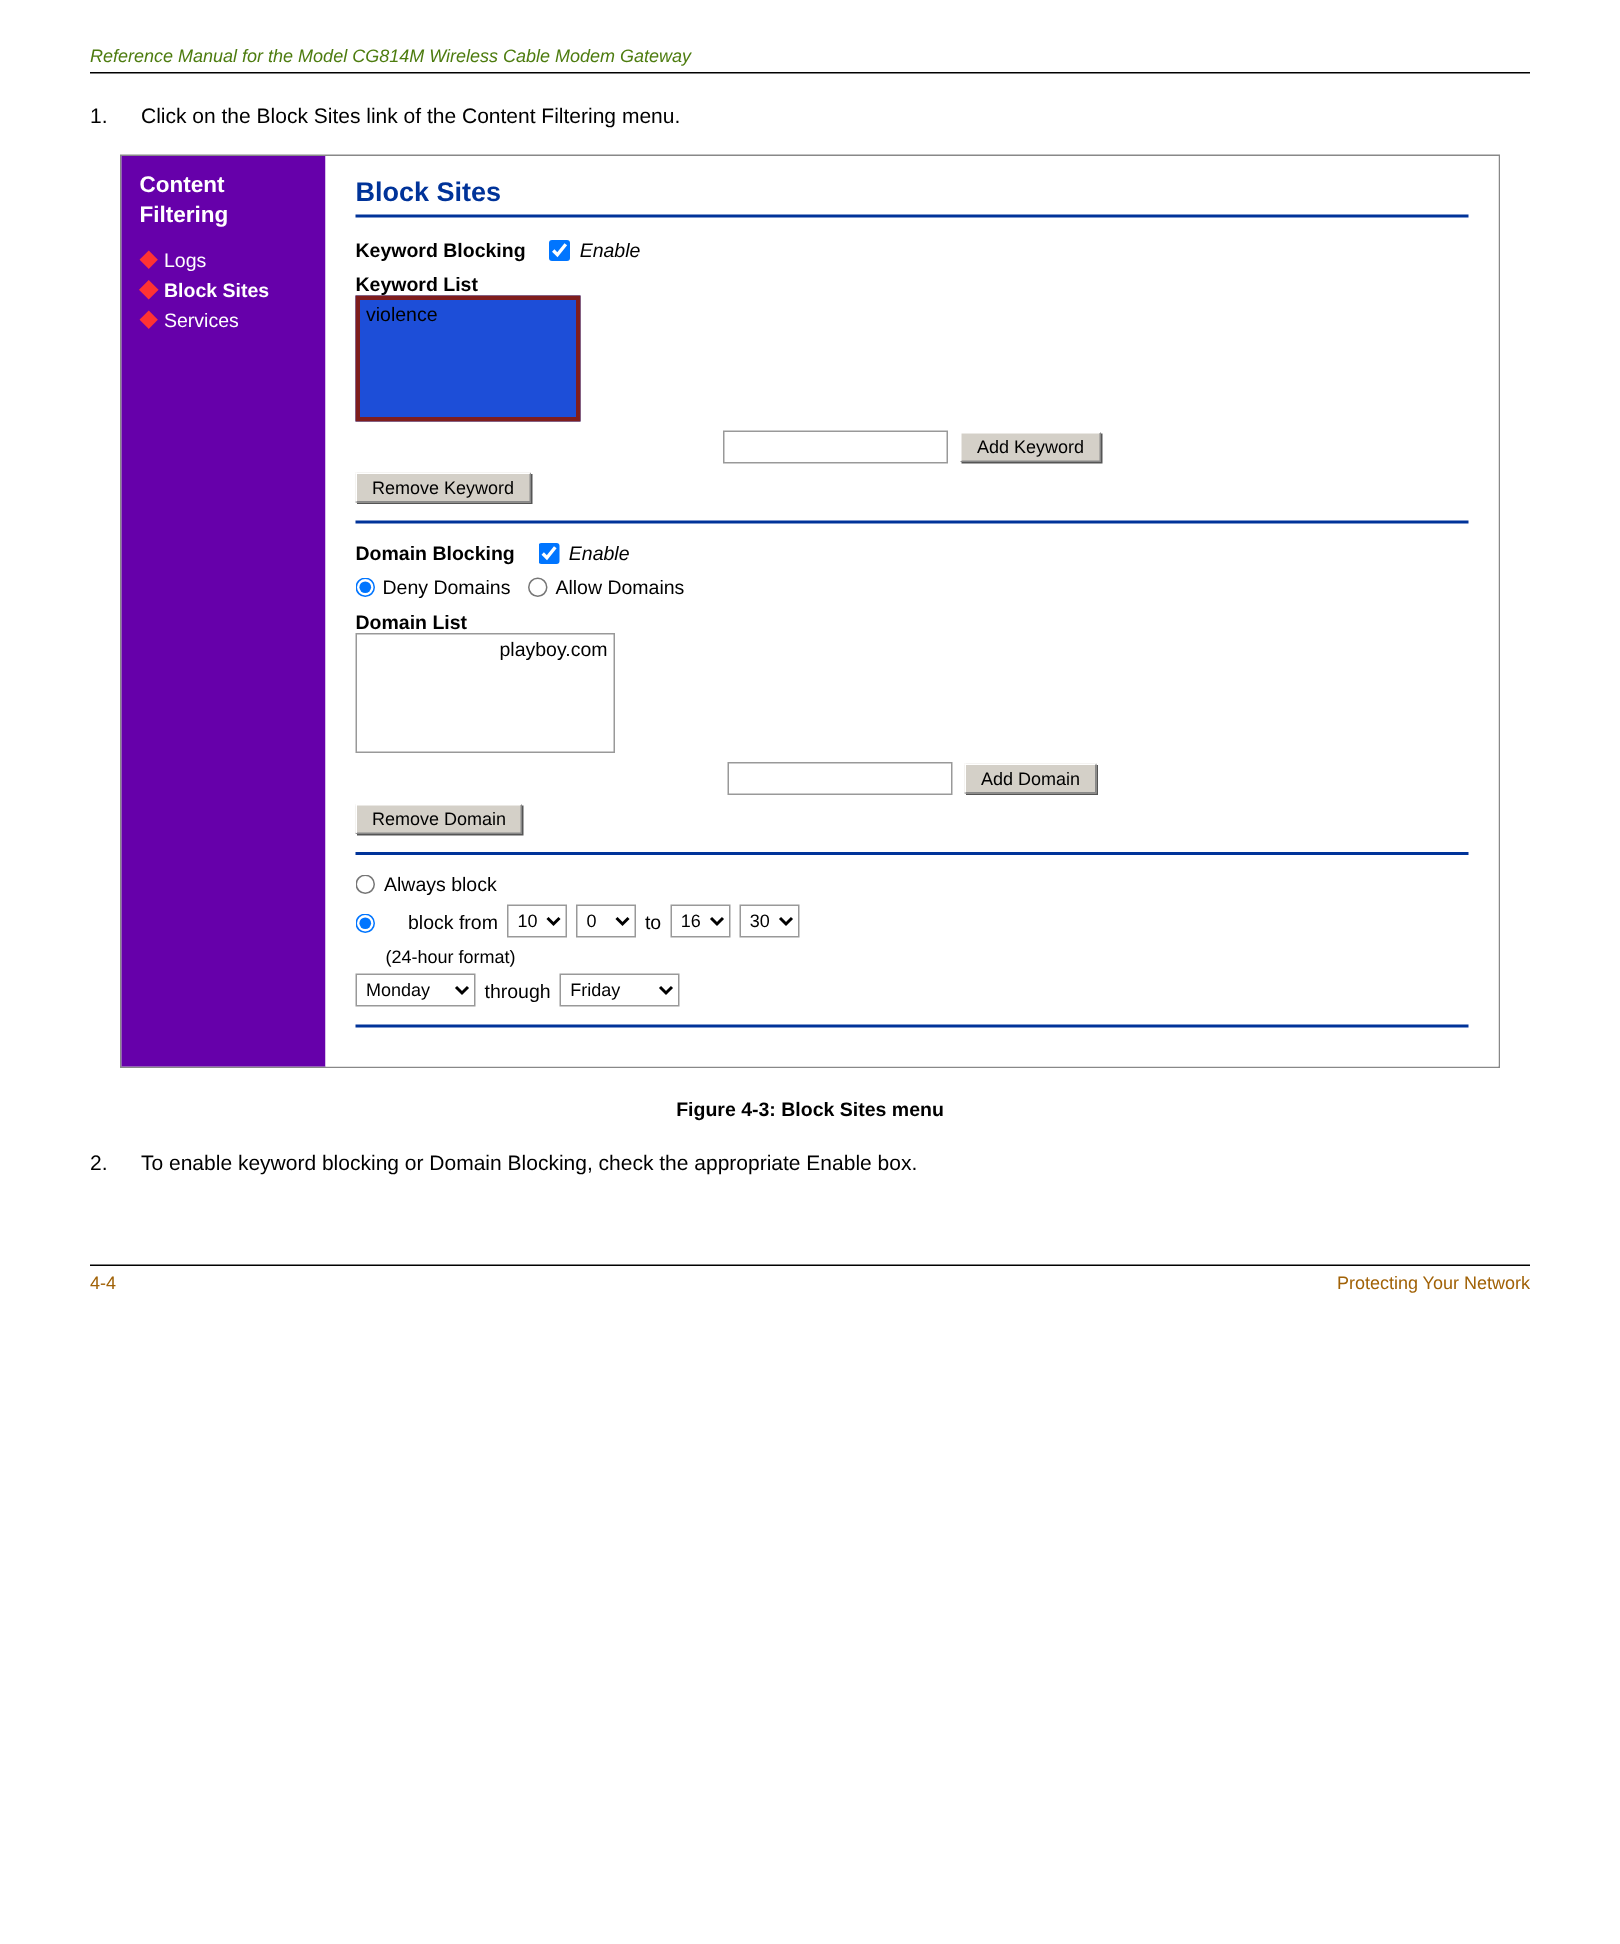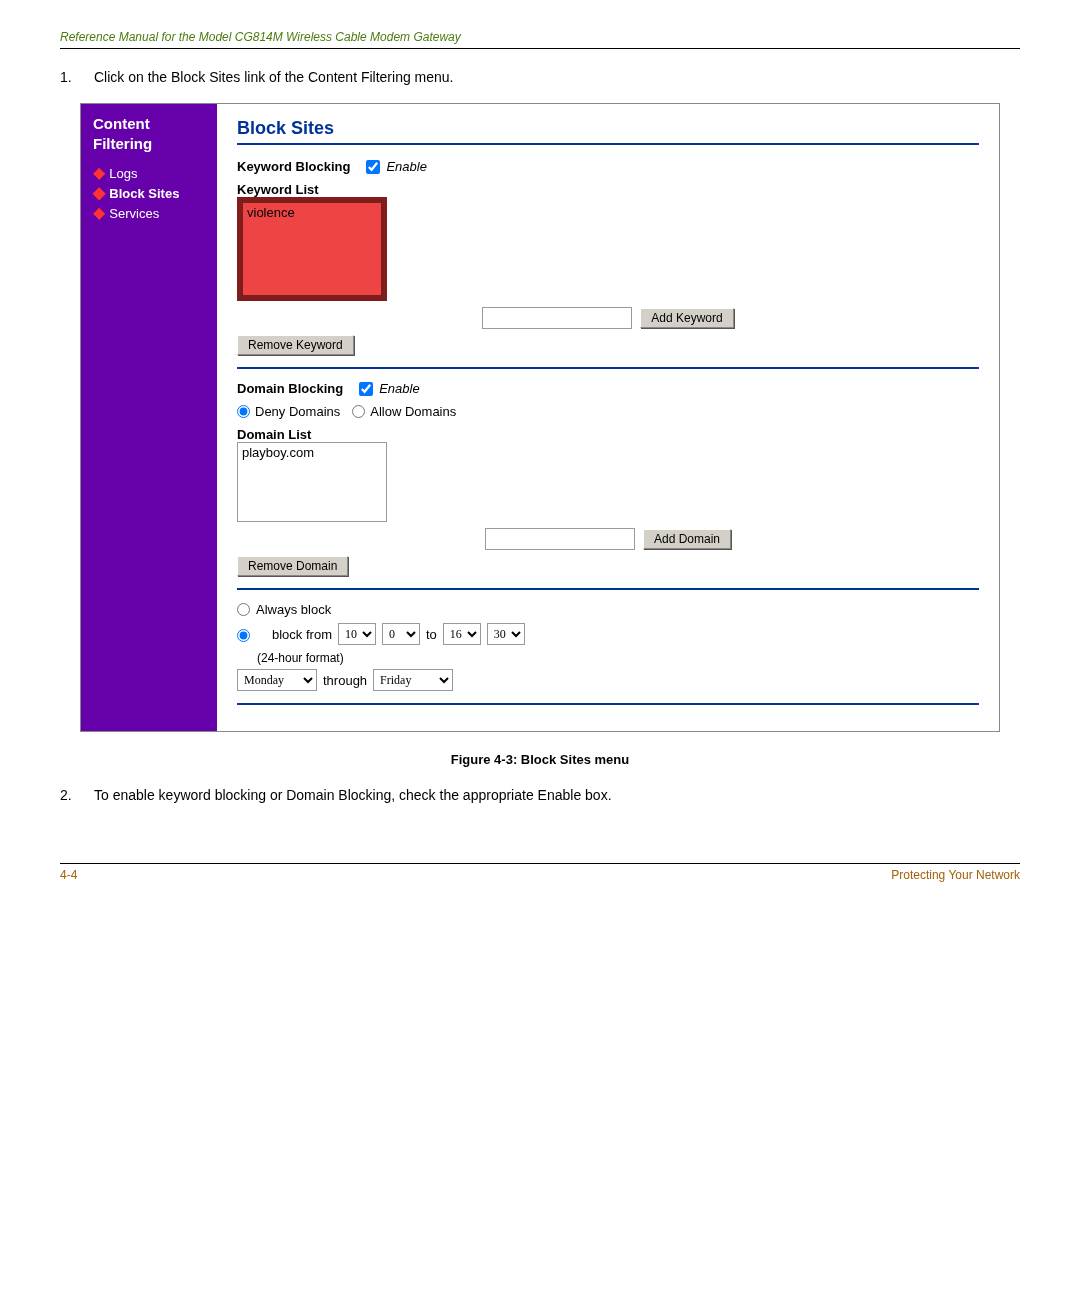--- a/index.html
+++ b/index.html
@@ -130,26 +130,26 @@
       font-size: 13px;
     }
 
     .checkbox-enable {
       width: 14px;
       height: 14px;
       margin-right: 2px;
     }
 
     .keyword-list-box {
-      border: 6px solid #7f1d1d;
+      border: 3px solid #7f1d1d;
       width: 150px;
-      height: 104px;
+      height: 84px;
       font-size: 13px;
       padding: 2px 4px;
-      background: #ef4444;
+      background: #1d4ed8;
       overflow-y: auto;
       margin-bottom: 6px;
     }
 
     .input-add-row {
       display: flex;
       align-items: center;
       gap: 8px;
       margin-bottom: 6px;
       justify-content: center;
@@ -182,27 +182,28 @@
       margin-bottom: 8px;
       font-size: 13px;
     }
 
     .radio-row input[type="radio"] {
       margin-right: 2px;
     }
 
     .domain-list-box {
       border: 1px solid #999;
-      width: 150px;
+      width: 173px;
       height: 80px;
       font-size: 13px;
       padding: 2px 4px;
       background: #fff;
       overflow-y: auto;
       margin-bottom: 6px;
+      text-align: right;
     }
 
     
     .time-section {
       margin-top: 8px;
     }
 
     .time-row {
       display: flex;
       align-items: center;
@@ -214,21 +215,20 @@
     .time-row input[type="radio"] {
       margin-right: 2px;
     }
 
     select.small-select {
       font-size: 12px;
       height: 22px;
       border: 1px solid #999;
       background: #fff;
       padding: 0 2px;
-      font-family: Liberation Serif, serif;
     }
 
     .day-row {
       display: flex;
       align-items: center;
       gap: 6px;
       margin-bottom: 4px;
       font-size: 13px;
     }
 

